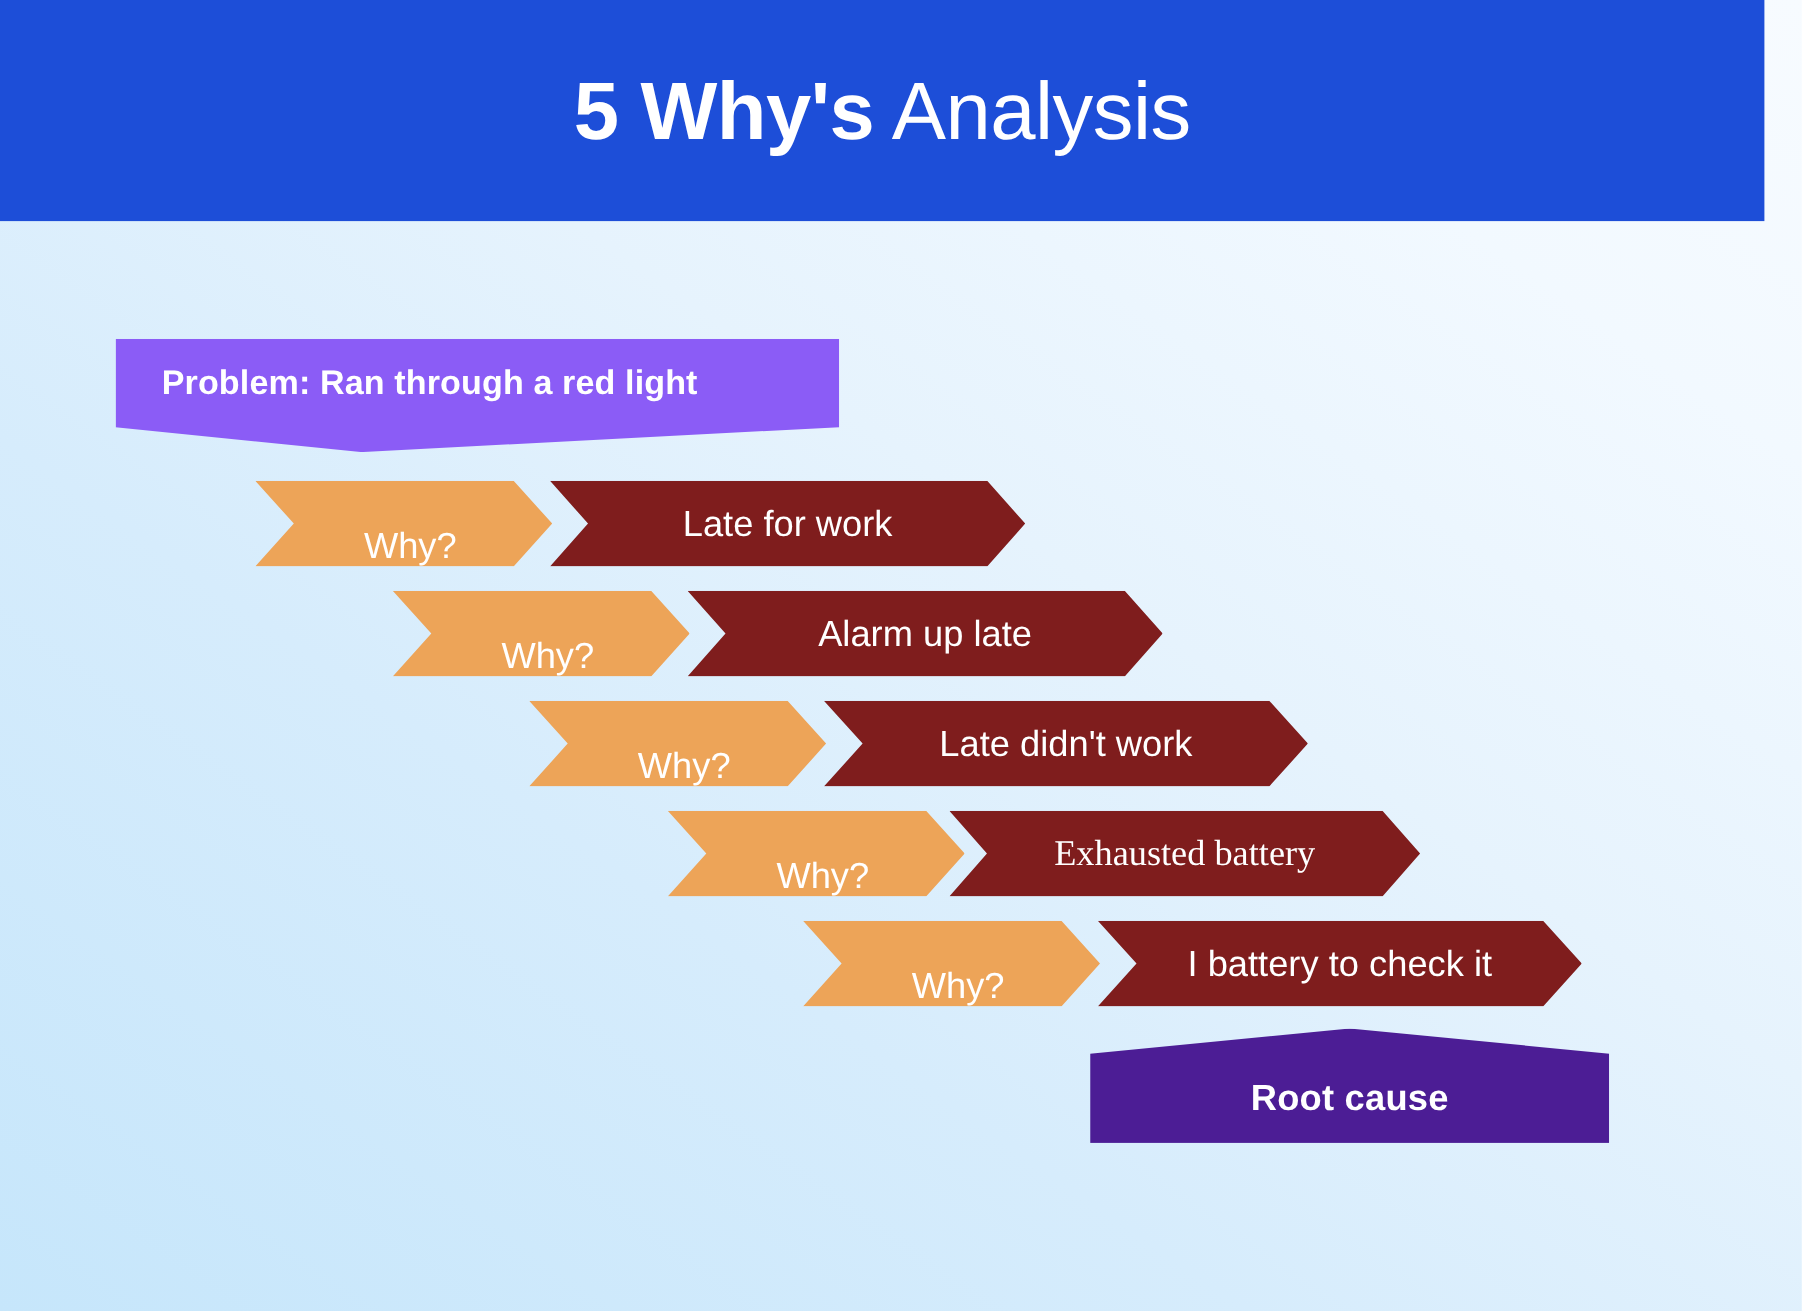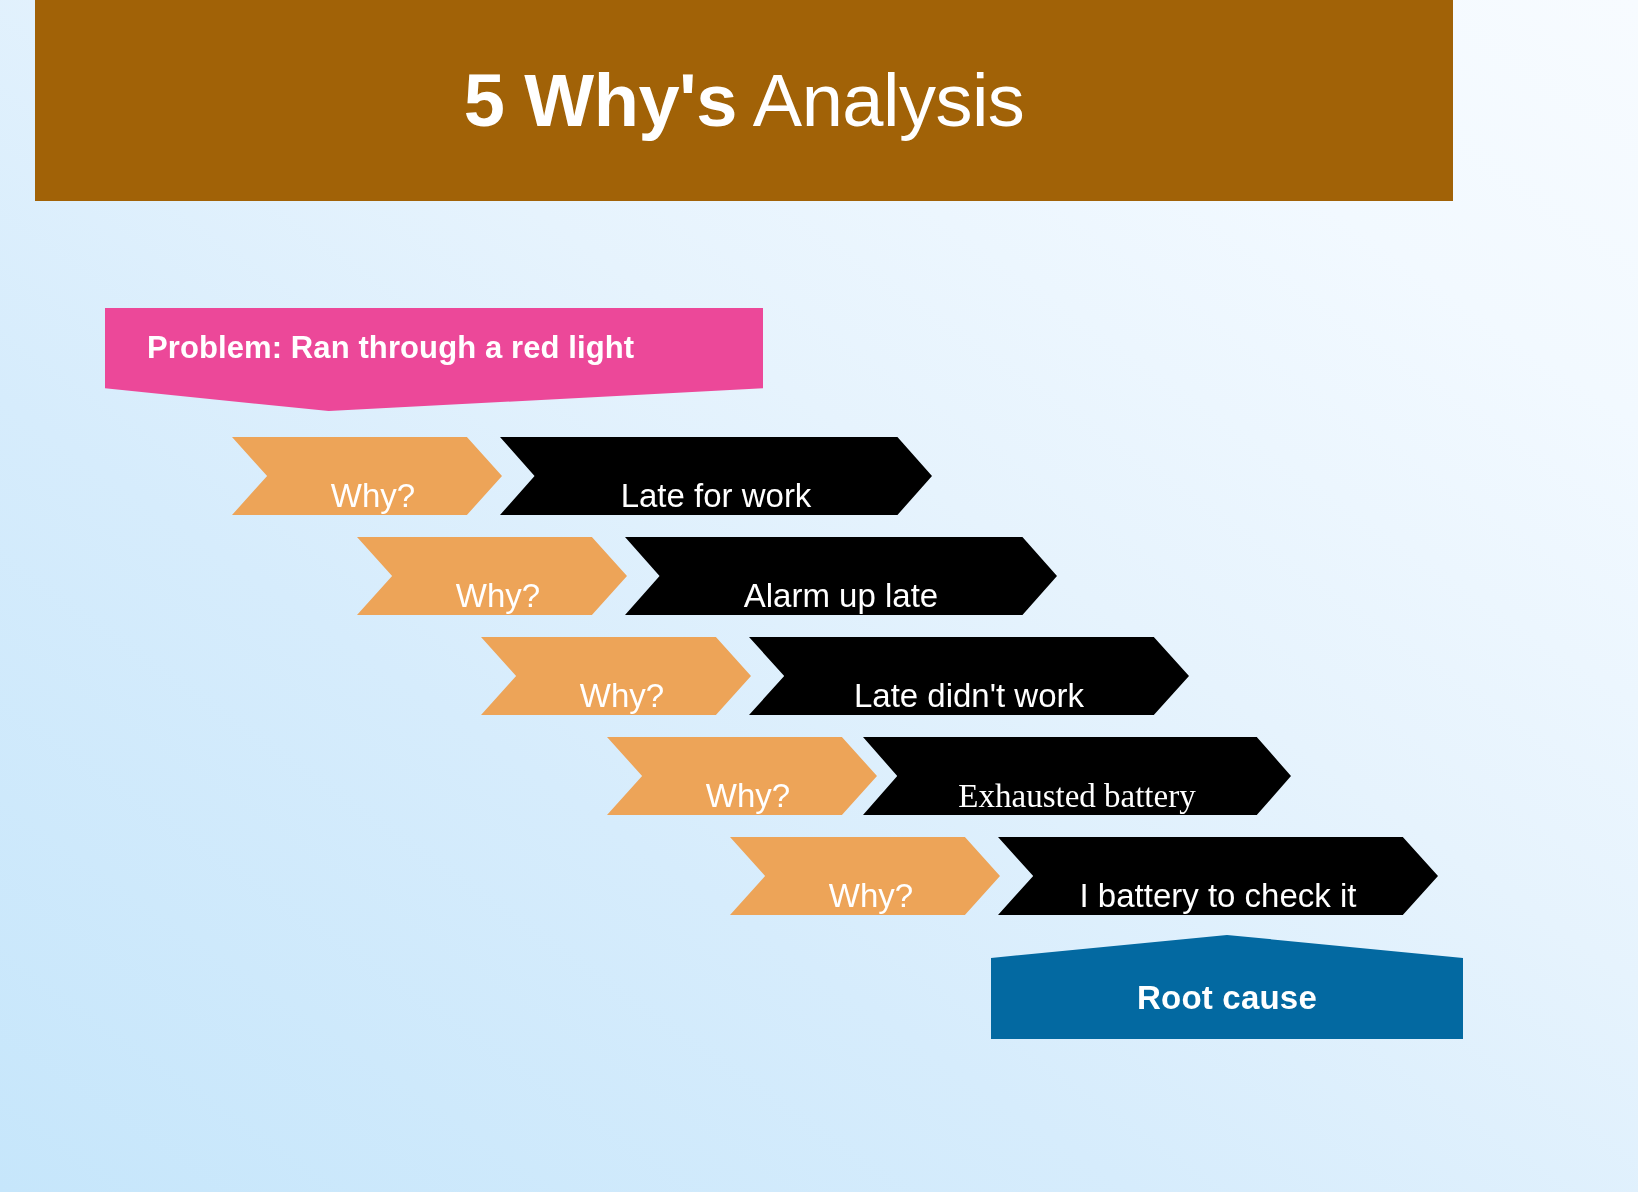--- a/index.html
+++ b/index.html
@@ -10,43 +10,43 @@
   }
   body {
     background:
       linear-gradient(215deg, #f7fbff 0%, #f2f9ff 18%, #e6f3fd 42%, #d6ecfc 66%, #c6e6fb 100%);
     position:relative;
   }
 
   
   .header {
     position:absolute; left:0; top:0;
-    width:1418px; height:201px;
-    background:#a16207;
-    display:flex; align-items:center; justify-content:center;margin-left:35px;
+    width:1604px; height:201px;
+    background:#1d4ed8;
+    display:flex; align-items:center; justify-content:center;
   }
   .header-title {
     color:#ffffff;
     font-size:74px;
     letter-spacing:-0.5px;
     white-space:nowrap;
     line-height:1;
   }
   .header-title .t-bold { font-weight:700; }
   .header-title .t-light { font-weight:400; }
 
   
   .canvas { position:absolute; left:0; top:201px; width:1638px; height:991px; }
 
   
   .problem-banner {
     position:absolute;
     left:105px; top:107px;
     width:658px; height:103px;
-    background:#ec4899;
+    background:#8b5cf6;
     -webkit-clip-path: polygon(0 0, 100% 0, 100% 78%, 34% 100%, 0 78%);
     clip-path: polygon(0 0, 100% 0, 100% 78%, 34% 100%, 0 78%);
     display:flex; align-items:flex-start;
   }
   .problem-label {
     color:#ffffff;
     font-size:31px;
     font-weight:700;
     padding:22px 0 0 42px;
     white-space:nowrap;
@@ -68,38 +68,38 @@
     color:#ffffff;
     font-size:33px;
     font-weight:400;
     white-space:nowrap;
     transform:translateX(6px);
   }
 
   .answer-arrow {
     position:absolute; top:0;
     height:78px;
-    background:#000000;
+    background:#7f1d1d;
     -webkit-clip-path: polygon(0 0, 92% 0, 100% 50%, 92% 100%, 0 100%, 8% 50%);
     clip-path: polygon(0 0, 92% 0, 100% 50%, 92% 100%, 0 100%, 8% 50%);
-    display:flex; align-items:flex-end; justify-content:center;
+    display:flex; align-items:center; justify-content:center;
   }
   .answer-label {
     color:#ffffff;
     font-size:33px;
     font-weight:400;
     white-space:nowrap;
   }
 
   
   .root-banner {
     position:absolute;
     left:991px; top:734px;
     width:472px; height:104px;
-    background:#0369a1;
+    background:#4c1d95;
     -webkit-clip-path: polygon(50% 0, 100% 22%, 100% 100%, 0 100%, 0 22%);
     clip-path: polygon(50% 0, 100% 22%, 100% 100%, 0 100%, 0 22%);
     display:flex; align-items:flex-end; justify-content:center;
   }
   .root-label {
     color:#ffffff;
     font-size:33px;
     font-weight:700;
     white-space:nowrap;
     padding-bottom:22px;

